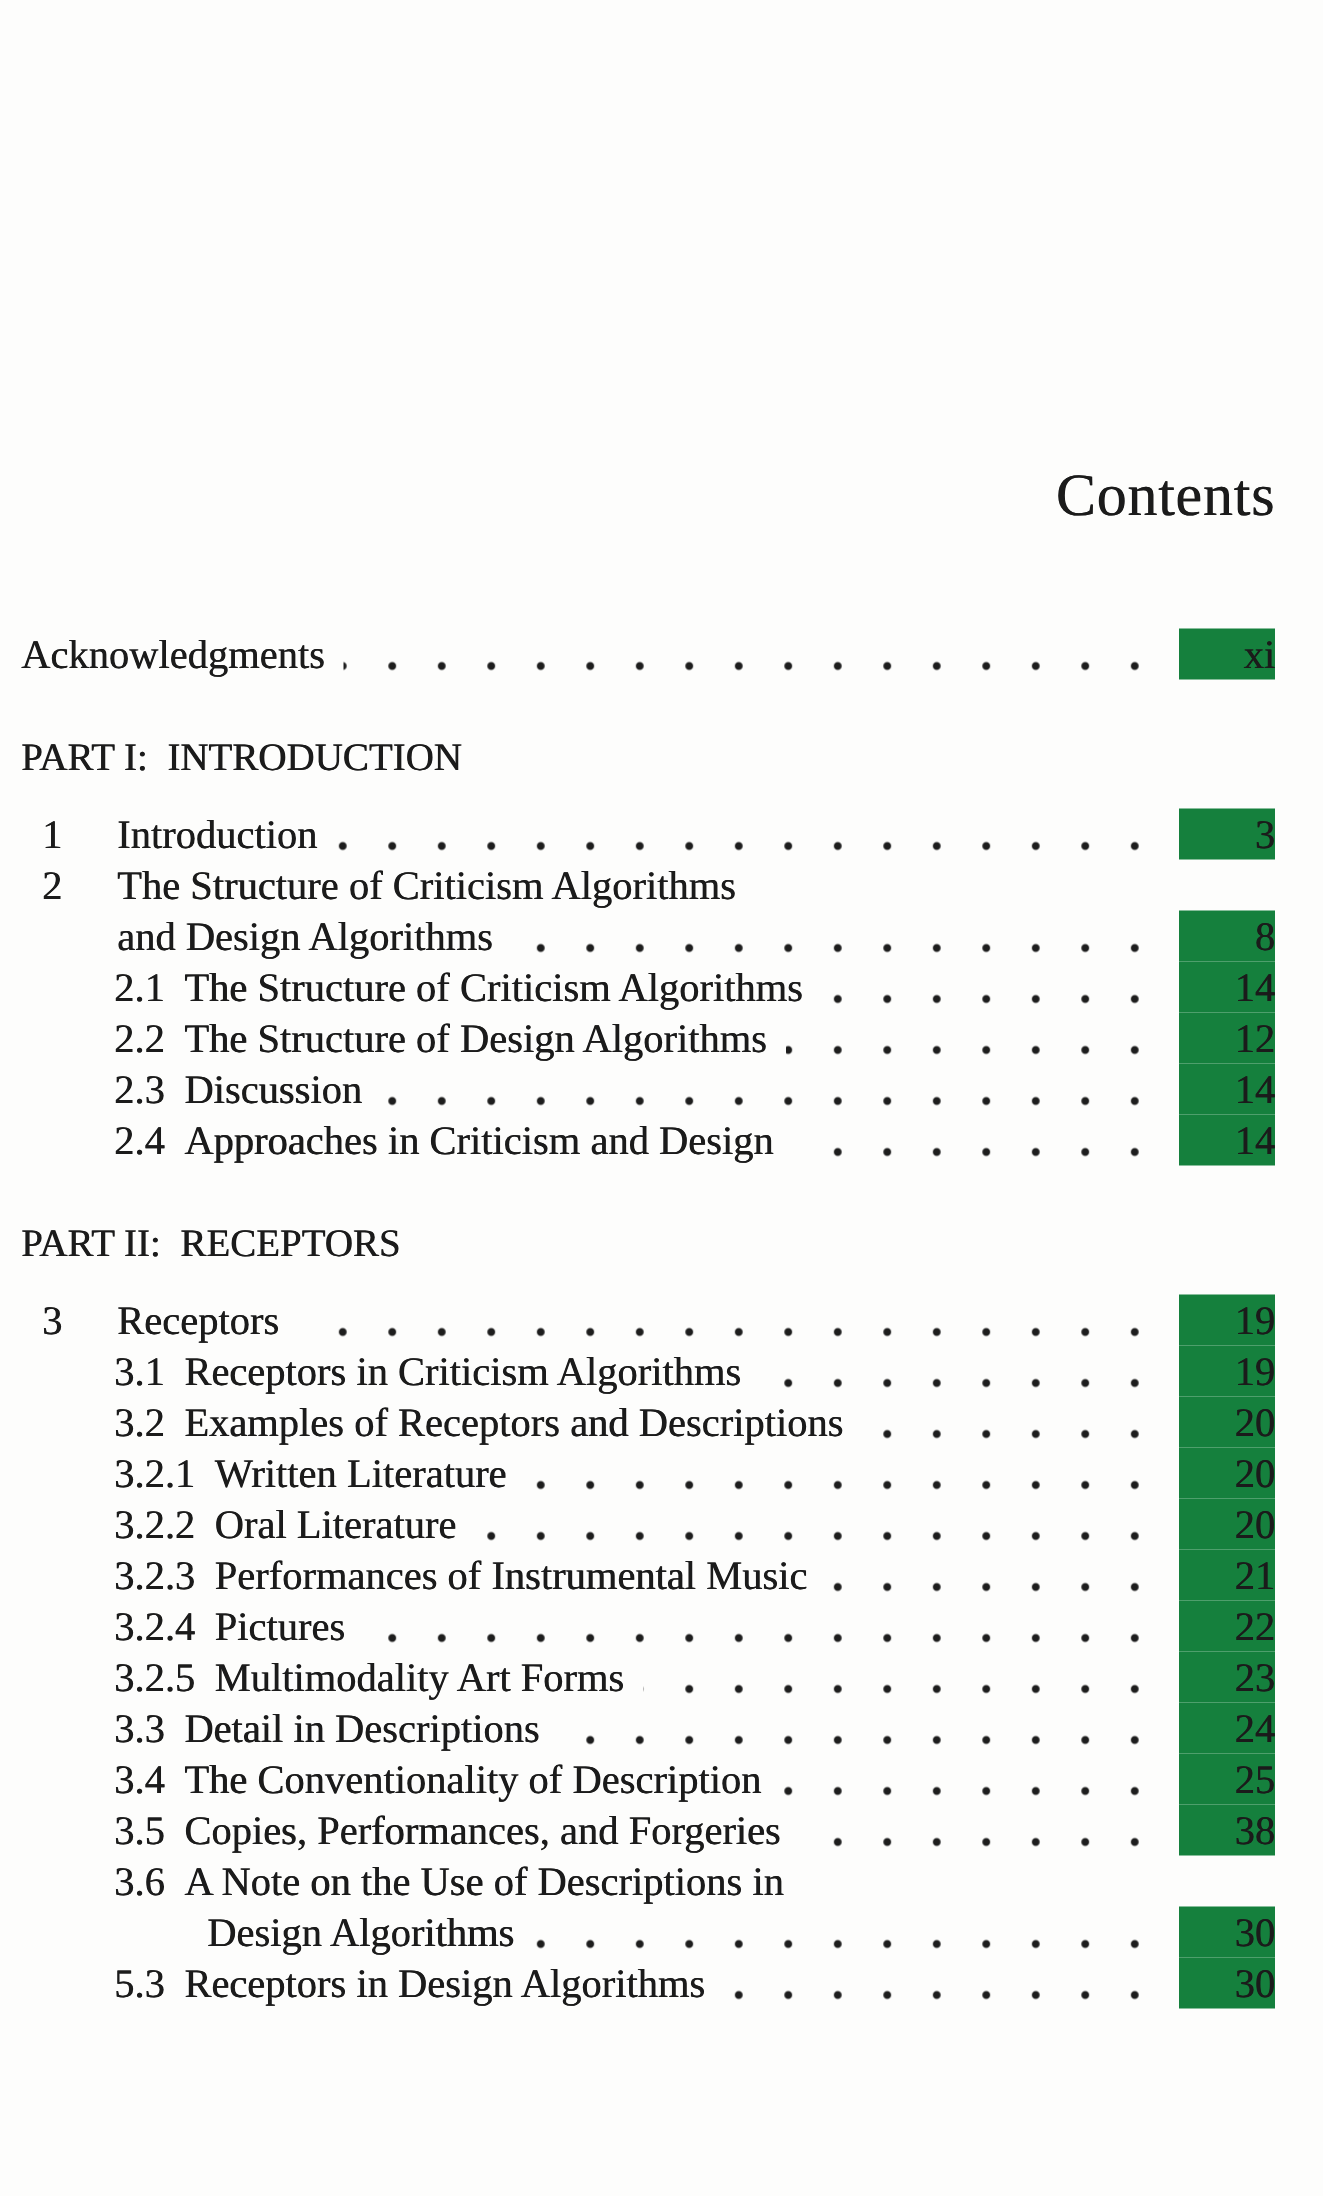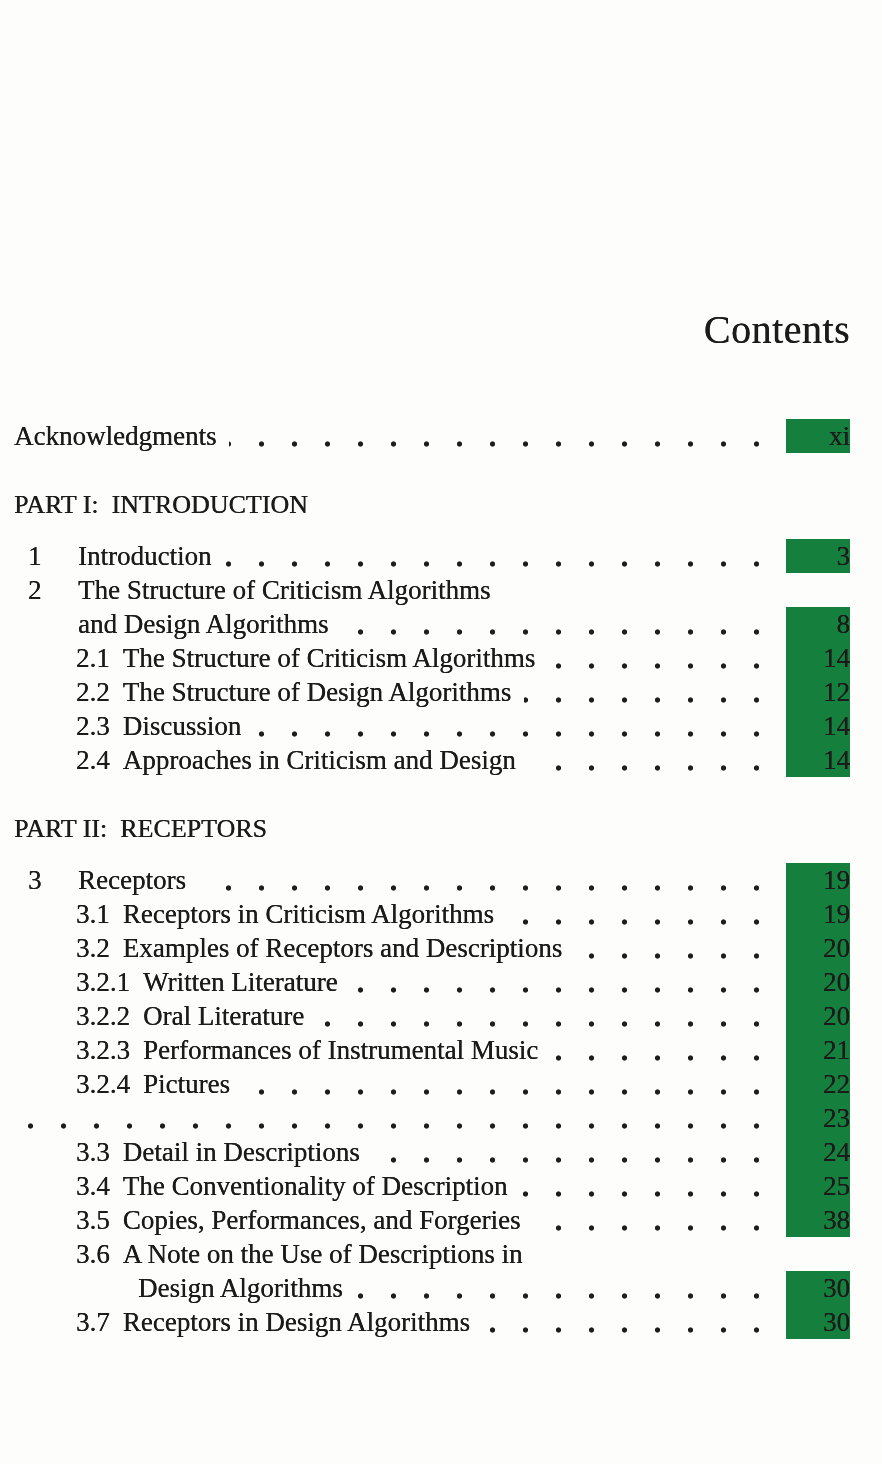--- a/index.html
+++ b/index.html
@@ -177,20 +177,21 @@
   </div>
 
   <div class="row sub">
     <span class="dotlayer"></span>
     <span class="lead"><span class="num">3.2.4</span><span class="t">Pictures</span></span>
     <span class="page-num">22</span>
   </div>
 
   <div class="row sub">
     <span class="dotlayer"></span>
+    <span class="lead"><span class="num">3.2.5</span><span class="t">Multimodality Art Forms</span></span>
     <span class="page-num">23</span>
   </div>
 
   <div class="row sub">
     <span class="dotlayer"></span>
     <span class="lead"><span class="num">3.3</span><span class="t">Detail in Descriptions</span></span>
     <span class="page-num">24</span>
   </div>
 
   <div class="row sub">
@@ -212,20 +213,20 @@
   </div>
 
   <div class="row cont2">
     <span class="dotlayer"></span>
     <span class="lead"><span class="t">Design Algorithms</span></span>
     <span class="page-num">30</span>
   </div>
 
   <div class="row sub">
     <span class="dotlayer"></span>
-    <span class="lead"><span class="num">3.7</span><span class="t">Receptors in Design Algorithms</span></span>
+    <span class="lead"><span class="num">5.3</span><span class="t">Receptors in Design Algorithms</span></span>
     <span class="page-num">30</span>
   </div>
 </div>
   </section>
 </div>
 
 </div>
 
 </body></html>

